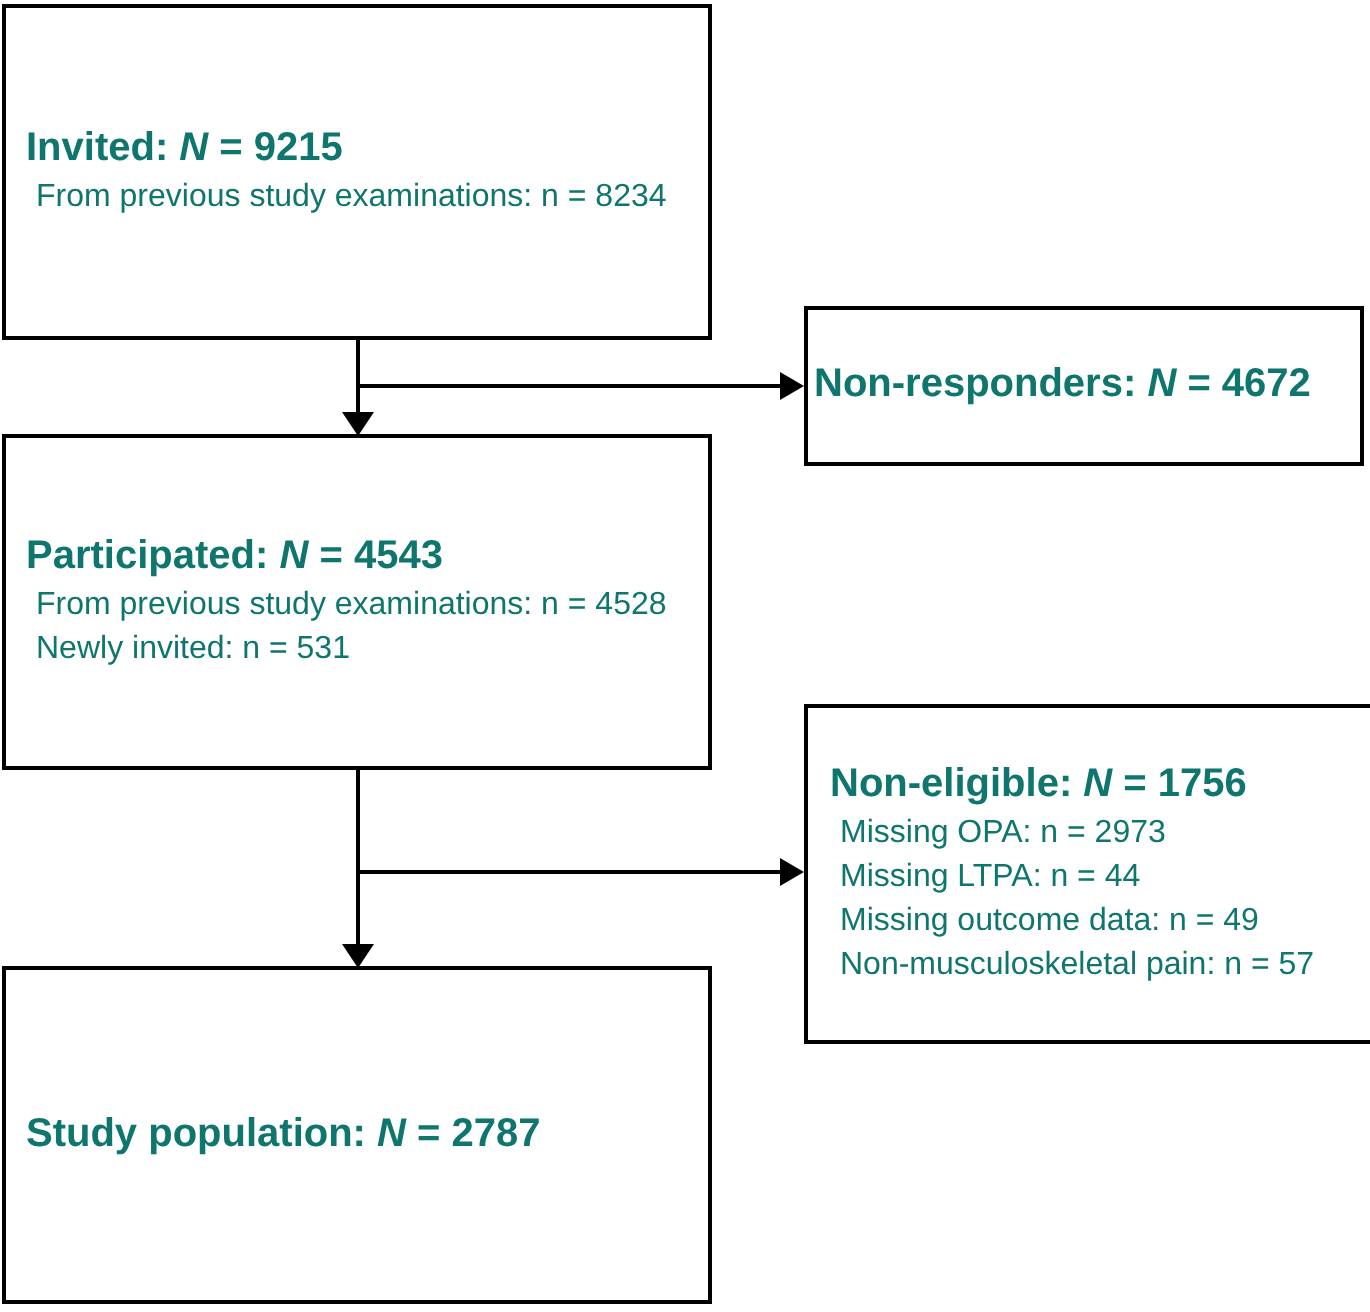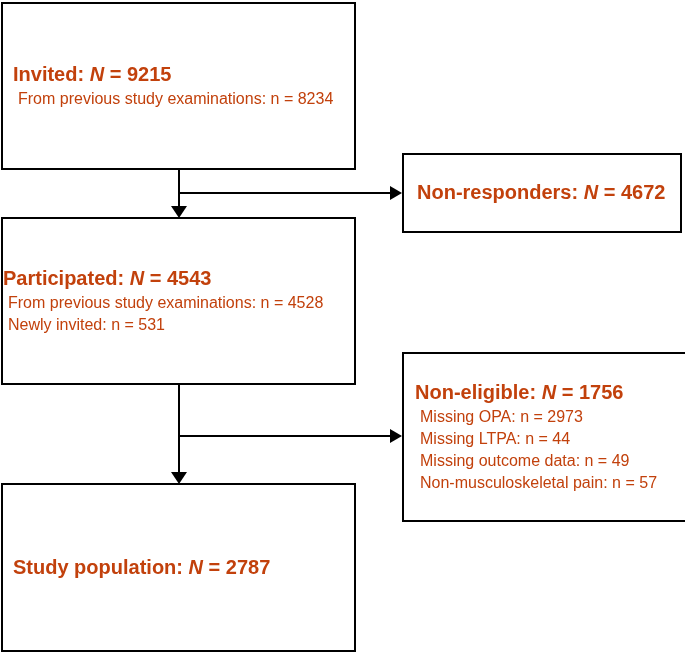--- a/index.html
+++ b/index.html
@@ -6,43 +6,43 @@
     margin: 0;
     padding: 0;
     background: #ffffff;
   }
   .canvas {
     position: relative;
     width: 685px;
     height: 656px;
     background: #ffffff;
     font-family: "Liberation Sans", sans-serif;
-    color: #c2410c;
+    color: #0f766e;
     overflow: hidden;
   }
   .connectors {
     position: absolute;
     left: 0;
     top: 0;
     z-index: 0;
   }
   .box {
     position: absolute;
     box-sizing: border-box;
     background: #ffffff;
     border: 2px solid #000000;
     display: flex;
     flex-direction: column;
     justify-content: center;
     align-items: flex-start;
     z-index: 1;
   }
   .box-invited          { left: 1px;   top: 2px;   width: 355px; height: 168px; padding-left: 10px; }
-  .box-non-responders   { left: 402px; top: 153px; width: 280px; height: 80px;  padding-left: 13px; }
-  .box-participated     { left: 1px;   top: 217px; width: 355px; height: 168px; }
+  .box-non-responders   { left: 402px; top: 153px; width: 280px; height: 80px;  padding-left: 3px; }
+  .box-participated     { left: 1px;   top: 217px; width: 355px; height: 168px; padding-left: 10px; }
   .box-non-eligible     { left: 402px; top: 352px; width: 329px; height: 170px; padding-left: 11px; }
   .box-study-population { left: 1px;   top: 483px; width: 355px; height: 169px; padding-left: 10px; }
   .box-title {
     font-size: 20px;
     font-weight: bold;
     line-height: 24px;
     margin-bottom: 2px;
     white-space: nowrap;
   }
   .box-title .n-italic {

